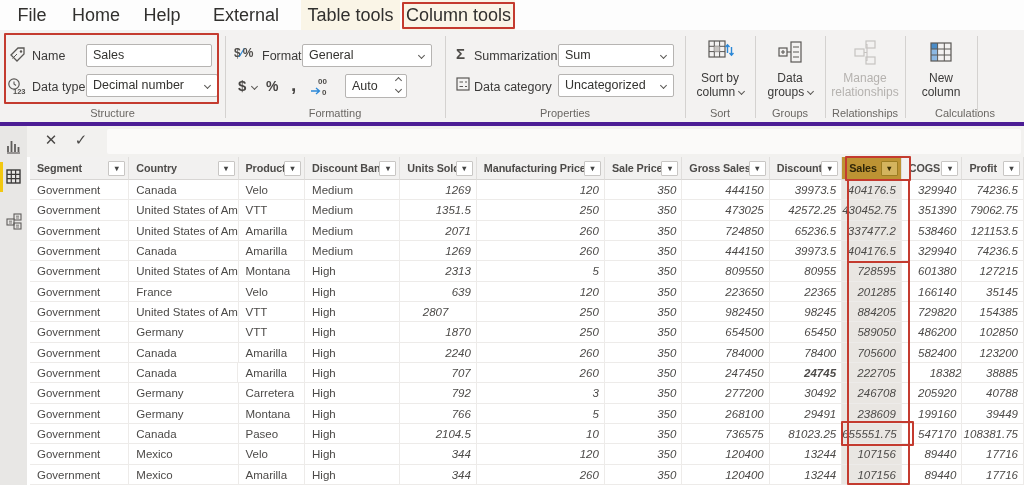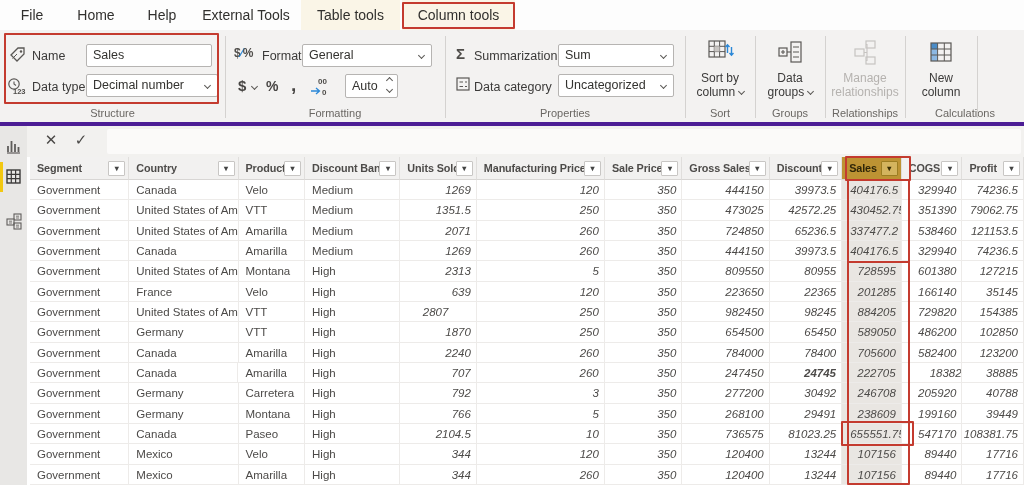--- a/index.html
+++ b/index.html
@@ -5,21 +5,21 @@
   * { box-sizing: border-box; margin: 0; padding: 0; }
   html,body { width:1024px; height:485px; }
   body {
     font-family: "Liberation Sans", sans-serif;
     background:#fff; position:relative; overflow:hidden;
     color:#3b3a39; font-size:12px;
   }
   
   .tabbar { position:absolute; left:0; top:0; width:1024px; height:30px; background:#fdfdfd; }
   .tab { position:absolute; top:0; height:30px; line-height:30px; text-align:center;
-         font-size:14px; color:#31302e; cursor:default; }
+         font-size:18px; color:#31302e; cursor:default; }
   .tab.ctx { background:#faf5e7; color:#3e3а2f; }
   
   .ribbon { position:absolute; left:0; top:30px; width:1024px; height:96px;
             background:#f3f2f1; border-bottom:4px solid #4c1d95; }
   .gsep { position:absolute; top:6px; height:82px; width:1px; background:#d4d2d0; }
   .glabel { position:absolute; bottom:3px; text-align:center; font-size:11px; color:#6a6763; }
   .rlabel { position:absolute; font-size:12.5px; color:#3b3a39; white-space:nowrap; }
   .rinput { position:absolute; background:#fff; border:1px solid #b6b4b2; border-radius:2px;
             font-size:12.5px; color:#33322f; padding:0 6px; line-height:21px; height:23px; white-space:nowrap; }
   .rselect .chev { position:absolute; right:7px; top:8px; }
@@ -54,21 +54,21 @@
   .th.sel { background:#bd9333; color:#2f2608; }
   .fbtn { position:absolute; right:3px; top:4px; width:17px; height:15px; background:#fff;
           border:1px solid #c8c6c4; border-radius:1px; font-size:8px; line-height:13px;
           text-align:center; color:#444; cursor:default; }
   .th.sel .fbtn { background:#d4b45e; border-color:#9c7d22; color:#3a2e05; }
   .td { height:20.33px; line-height:20.33px; font-size:11.5px; color:#4c4a48;
         border-right:1px solid #edebe9; border-bottom:1px solid #edebe9;
         white-space:nowrap; overflow:hidden; }
   .td.left  { padding-left:7px; text-align:left; }
   .td.right { padding-right:5px; text-align:right; font-style:italic; }
-  .td.selcol { background:#e9e6e2;padding-left:8px; }
+  .td.selcol { background:#e9e6e2; }
   
   .anno { position:absolute; border:2px solid #c43b2f; pointer-events:none; border-radius:1px; }
 </style>
 </head>
 <body>
 
 <div class="tabbar">
   <div class="tab" style="left:8px;  width:48px;">File</div>
   <div class="tab" style="left:66px; width:60px;">Home</div>
   <div class="tab" style="left:136px;width:52px;">Help</div>
@@ -114,21 +114,21 @@
   <span class="chev" style="position:absolute; left:252px; top:54px;"></span>
   <span class="fmt-sym" style="left:266px; top:48px; font-size:14px;">%</span>
   <span class="fmt-sym" style="left:291px; top:44px; font-size:19px;">,</span>
   <span class="icon" style="left:309px; top:45px;">
     <svg width="24" height="22" viewBox="0 0 24 22">
         <text x="9" y="9" font-size="8" font-weight="bold" fill="#4f4d4a">00</text>
         <text x="13" y="20" font-size="8" font-weight="bold" fill="#4f4d4a">0</text>
         <path d="M2 16 H10 M7 13 l3.5,3 -3.5,3" stroke="#2b88d8" stroke-width="1.3" fill="none"></path>
       </svg>
   </span>
-  <div class="spinner" style="left:345px; top:44px; width:53px;">
+  <div class="spinner" style="left:345px; top:44px; width:62px;">
     <span>Auto</span>
     <span class="spin-arrows">
         <span class="chev up"></span>
         <span class="chev"></span>
       </span>
   </div>
   <div class="glabel" style="left:225px; width:220px;">Formatting</div>
   <div class="gsep" style="left:445px;"></div>
 
   <span class="icon" style="left:456px; top:15px; font-size:15px; font-weight:bold;">Σ</span>

